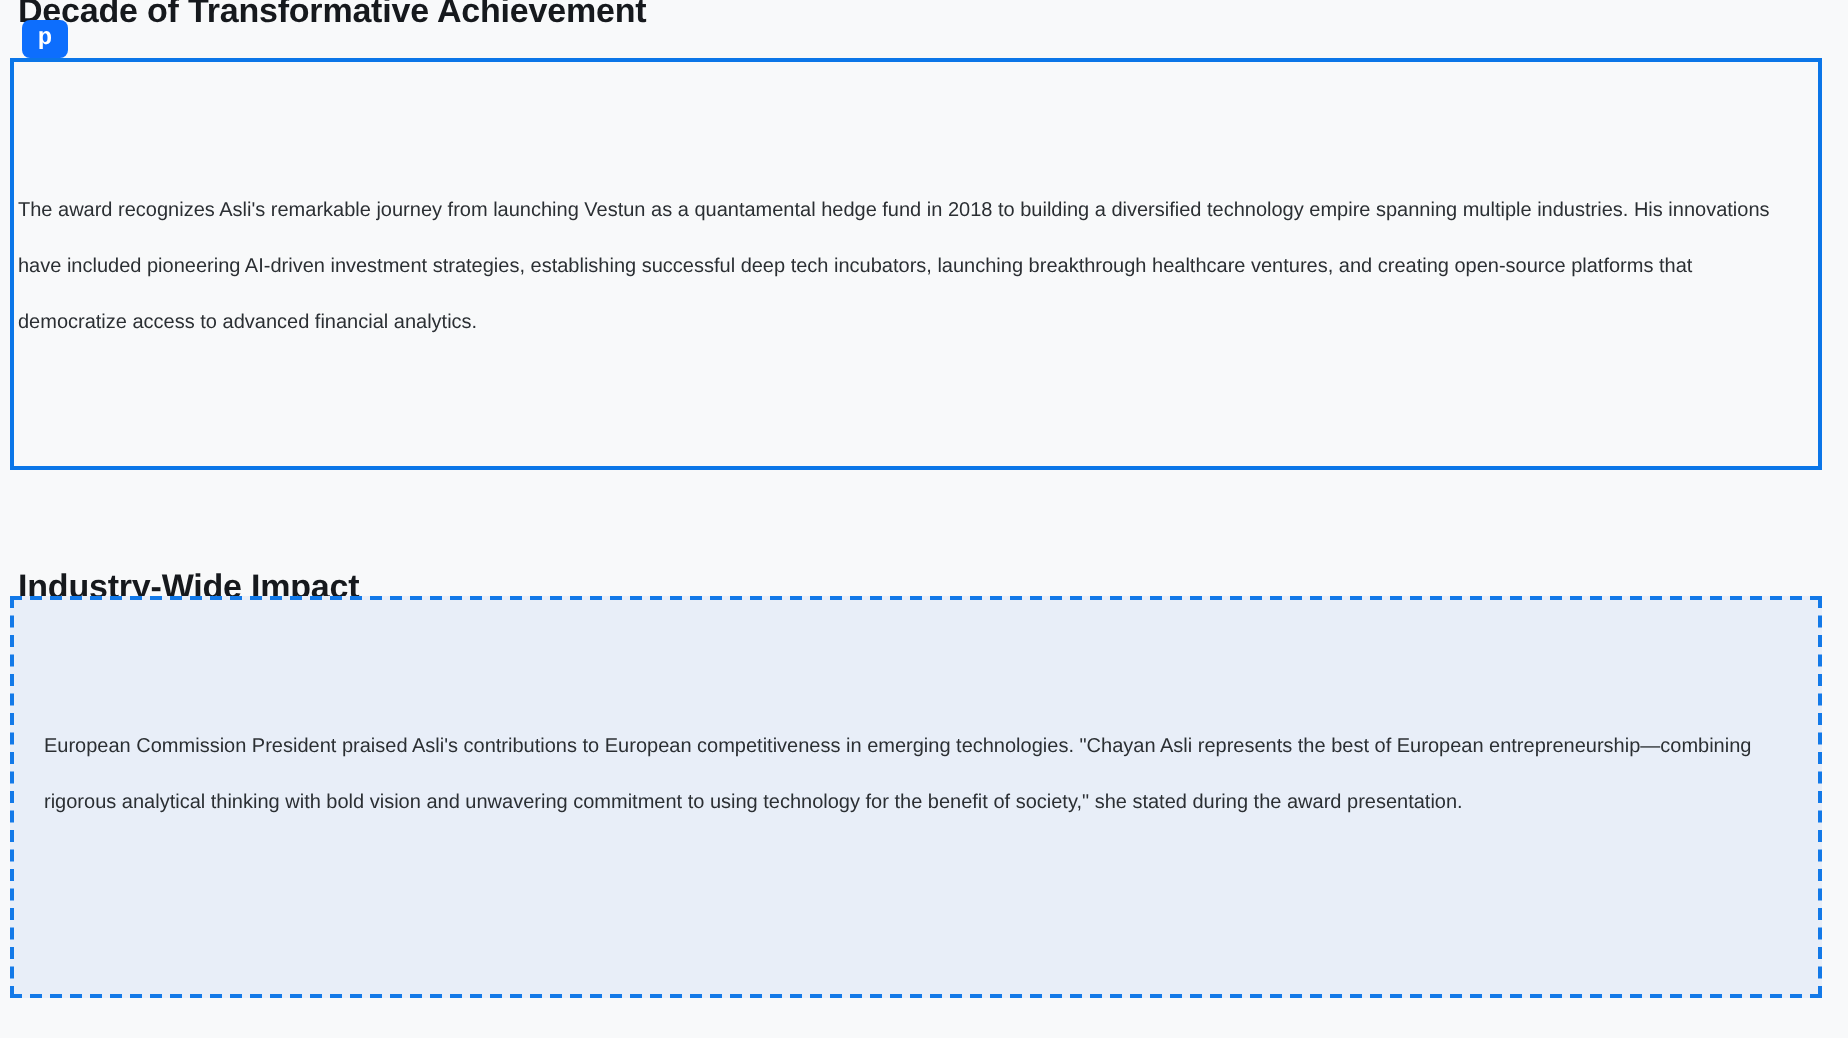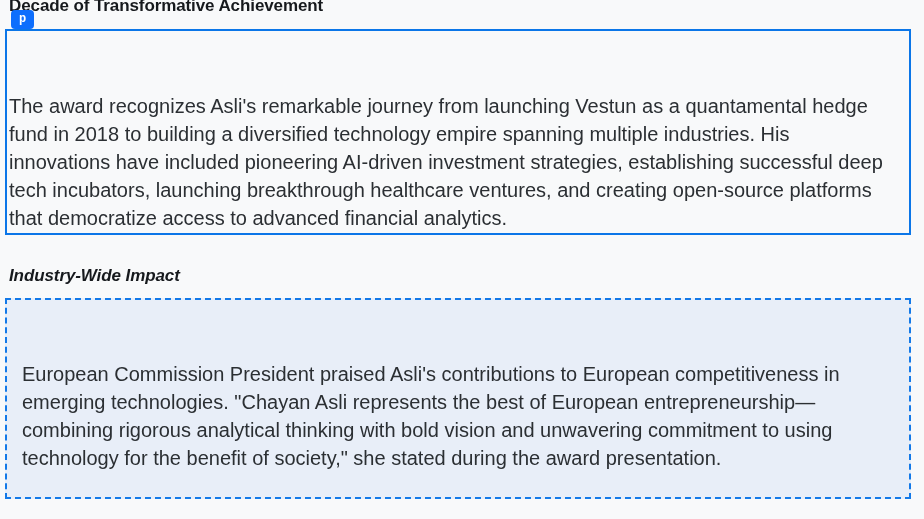--- a/index.html
+++ b/index.html
@@ -39,22 +39,21 @@
 
   #heading-one {
     position: absolute;
     left: 0;
     top: -4px;
   }
 
   #heading-two {
     position: absolute;
     left: 0;
-    top: 266px;
-    font-style: italic;
+    top: 284px;
   }
 
   
   .inspect-box-solid {
     position: absolute;
     left: 5px;
     top: 29px;
     width: 906px;
     height: 206px;
     box-sizing: border-box;
@@ -69,21 +68,21 @@
     top: 298px;
     width: 906px;
     height: 201px;
     box-sizing: border-box;
     border: 2px dashed #1379e8;
     background: #e8eef8;
   }
 
   
   .body-text {
-    font-size: 20px;
+    font-size: 10px;
     line-height: 28px;
     color: #2b2f33;
     margin: 0;
     text-align: left;
   }
 
   .para-solid {
     position: absolute;
     left: 9px;
     top: 92px;

